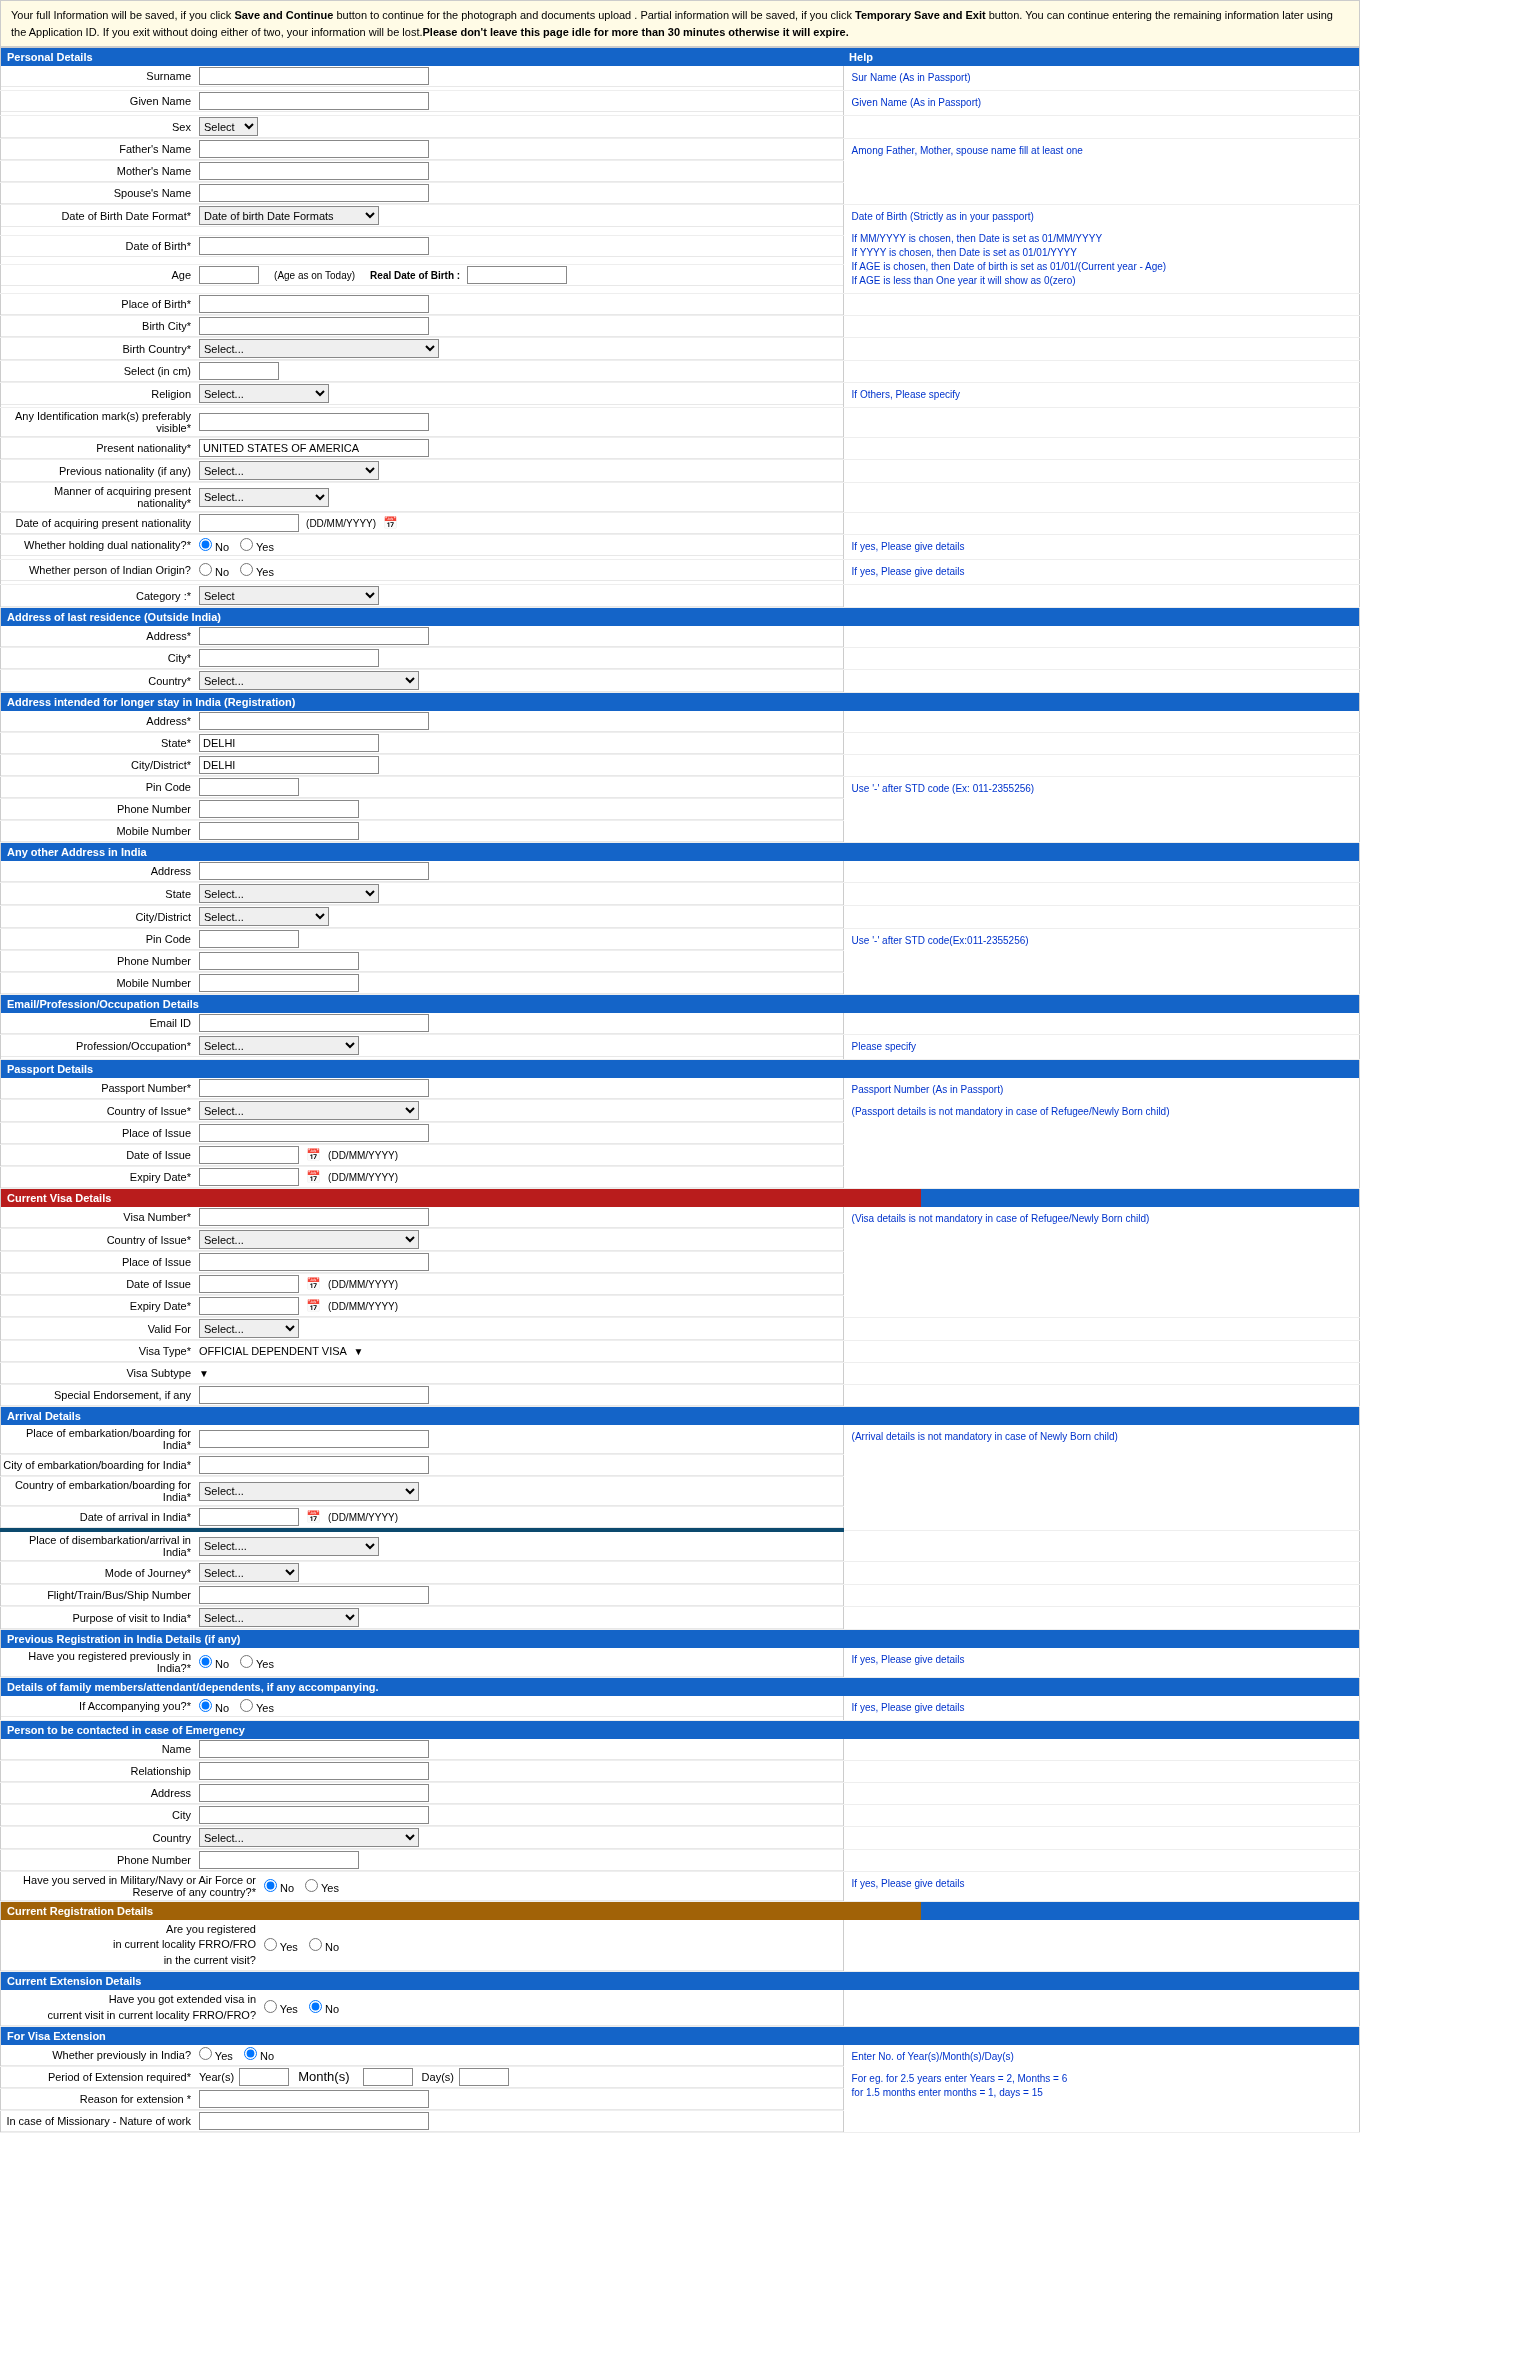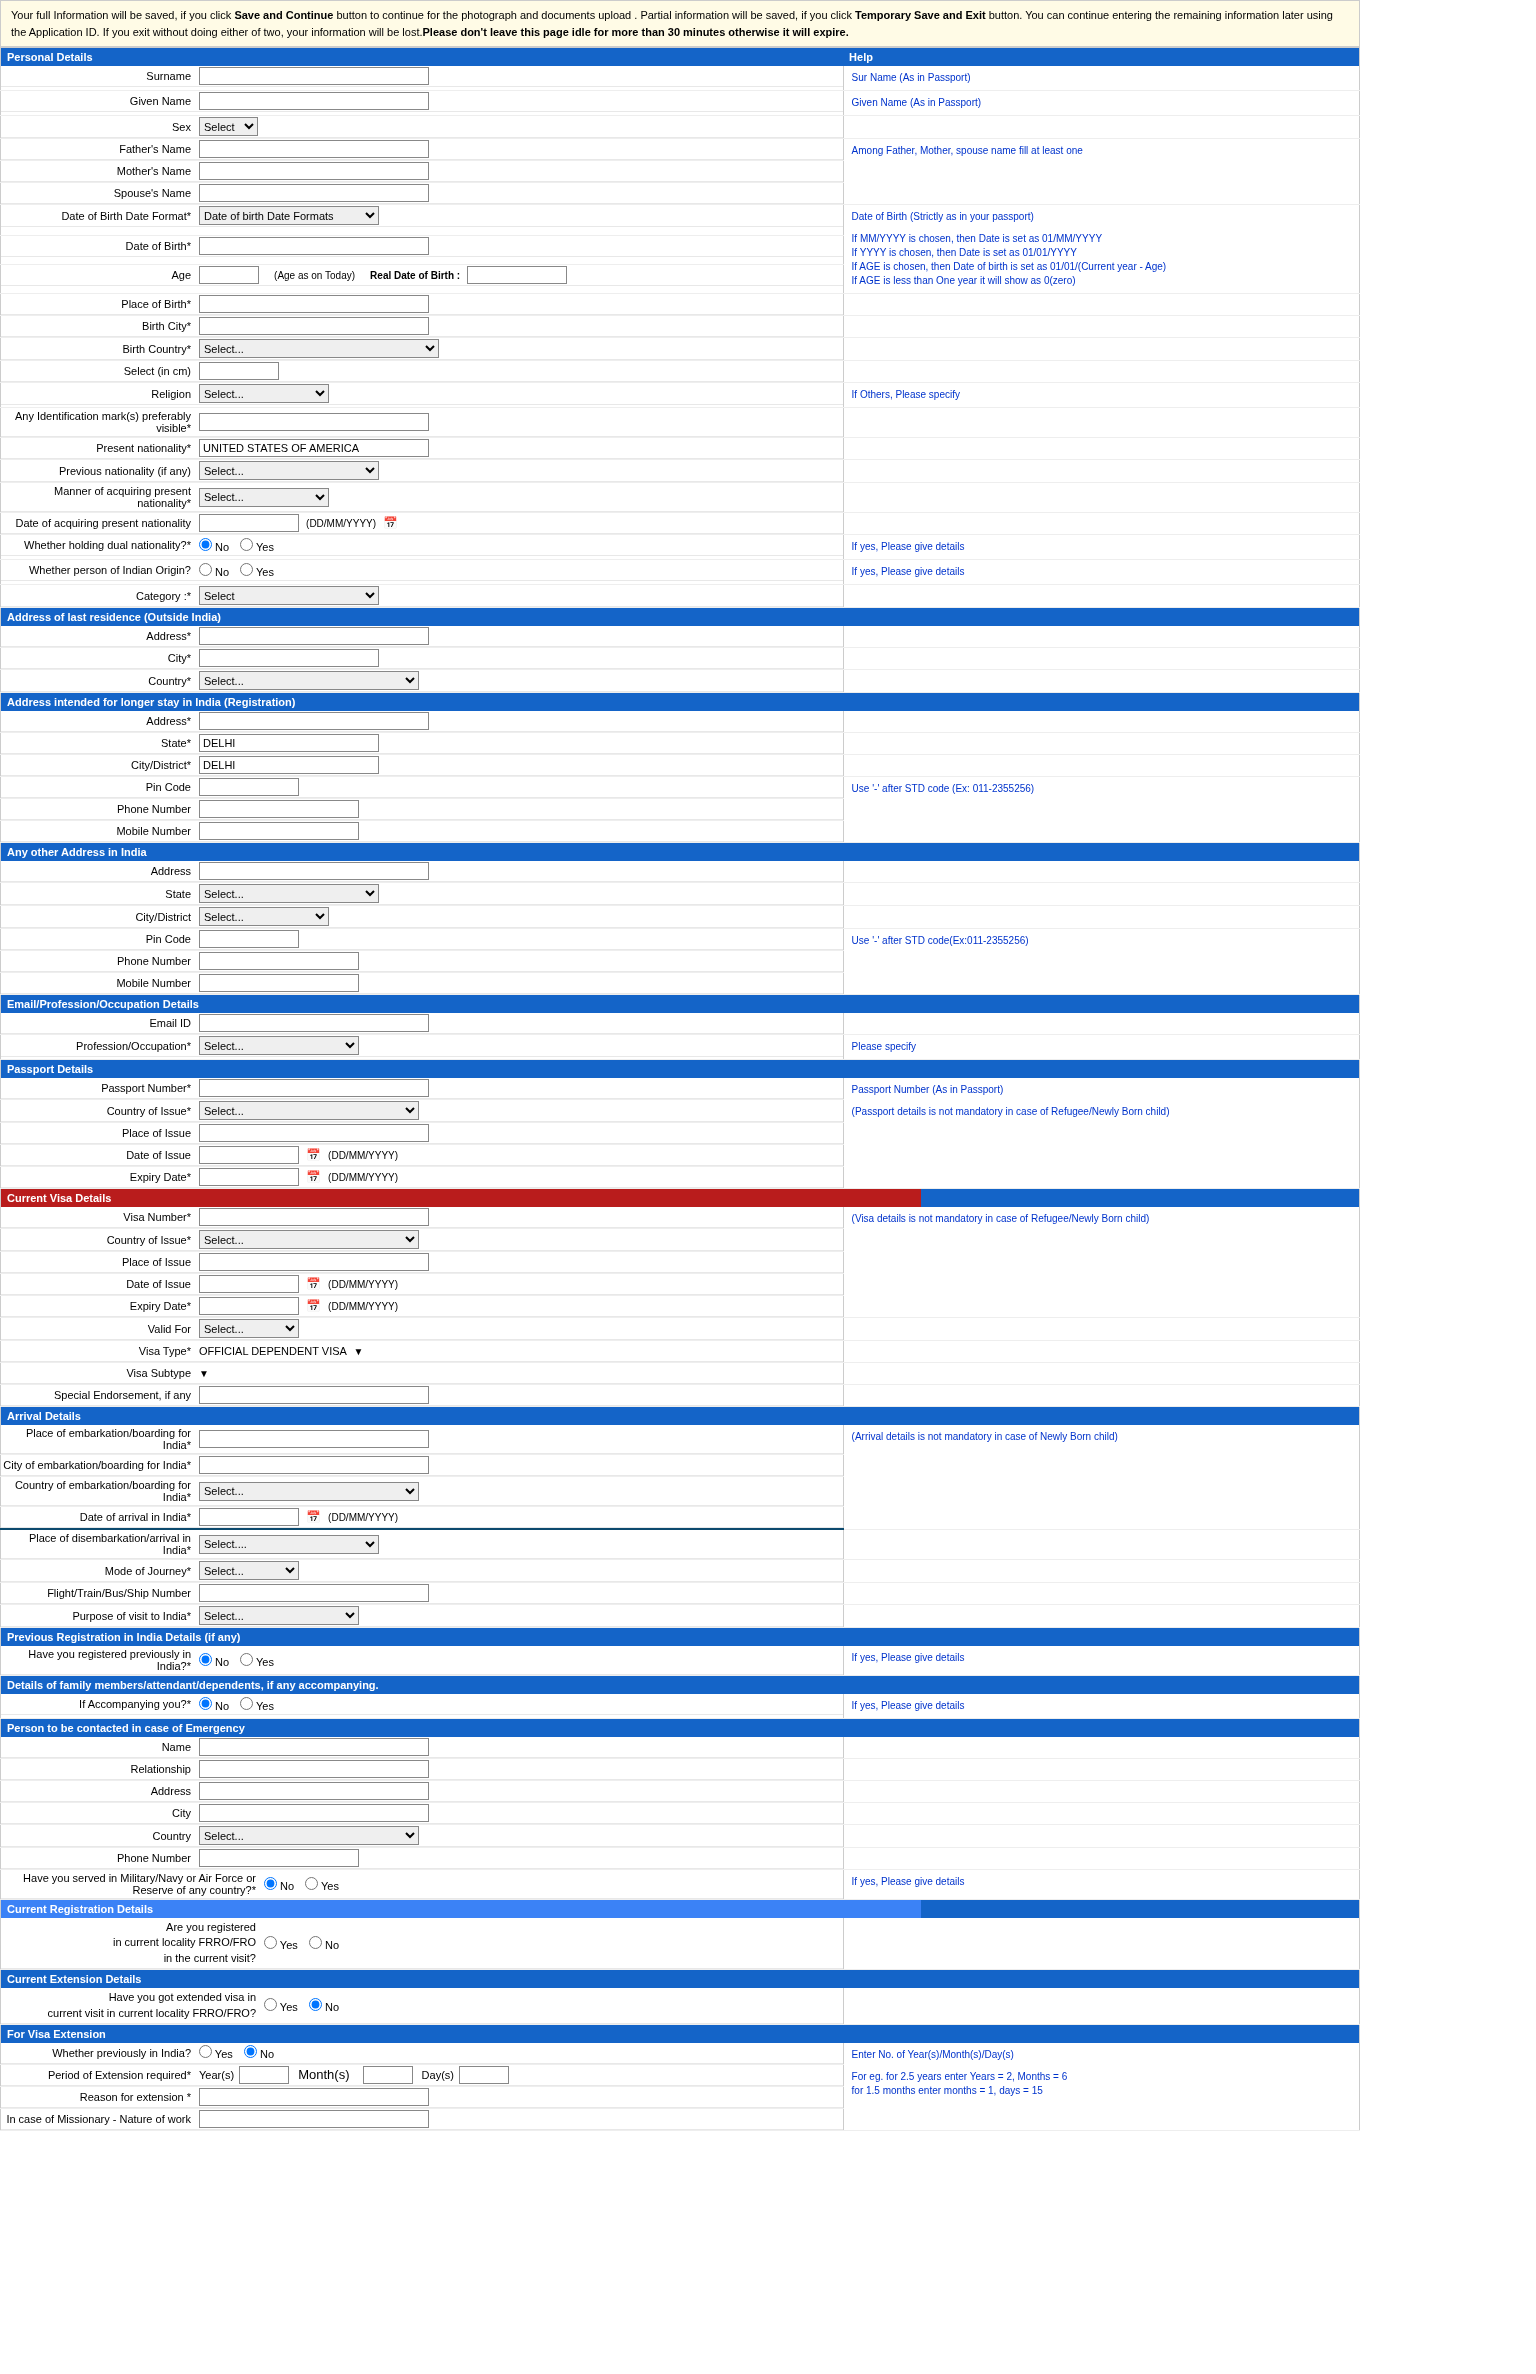--- a/index.html
+++ b/index.html
@@ -818,21 +818,21 @@
             <div class="fv">
               <select style="width:220px;">
                 <option>Select...</option>
               </select>
             </div>
           </div>
         </td>
       </tr>
 
       <tr>
-        <td style="border-right:1px solid #ccc; border-bottom:2px solid #0c4a6e;">
+        <td style="border-right:1px solid #ccc; border-bottom:4px solid #0c4a6e;">
           <div class="fr">
             <div class="fl">Date of arrival in India*</div>
             <div class="fv">
               <input type="text" style="width: 100px;">
               <span style="margin-left:4px; cursor:pointer; font-size:12px;">📅</span>
               <span style="margin-left:4px; font-size:10px;">(DD/MM/YYYY)</span>
             </div>
           </div>
         </td>
       </tr>
@@ -1021,21 +1021,21 @@
           </div>
         </td>
         <td style="padding:3px 8px; border-bottom:1px solid #eee;">
           <div class="help-txt">If yes, Please give details</div>
         </td>
       </tr>
 
       <tr>
         <td colspan="2" style="padding:0;">
           <div style="display:flex;">
-            <div style="flex:0 0 920px; background:#3b82f6; color:#fff; font-weight:bold; font-size:11px; padding:3px 6px;">Current Registration Details</div>
+            <div style="flex:0 0 920px; background:#a16207; color:#fff; font-weight:bold; font-size:11px; padding:3px 6px;">Current Registration Details</div>
             <div style="flex:1; background:#1464c8; padding:3px 6px;"></div>
           </div>
         </td>
       </tr>
 
       <tr>
         <td style="border-right:1px solid #ccc; border-bottom:1px solid #eee;">
           <div class="fr">
             <div class="fl" style="width:260px; min-width:260px; white-space:pre-line; line-height:1.4;">Are you registered<br>in current locality FRRO/FRO<br>in the current visit?</div>
             <div class="fv">

